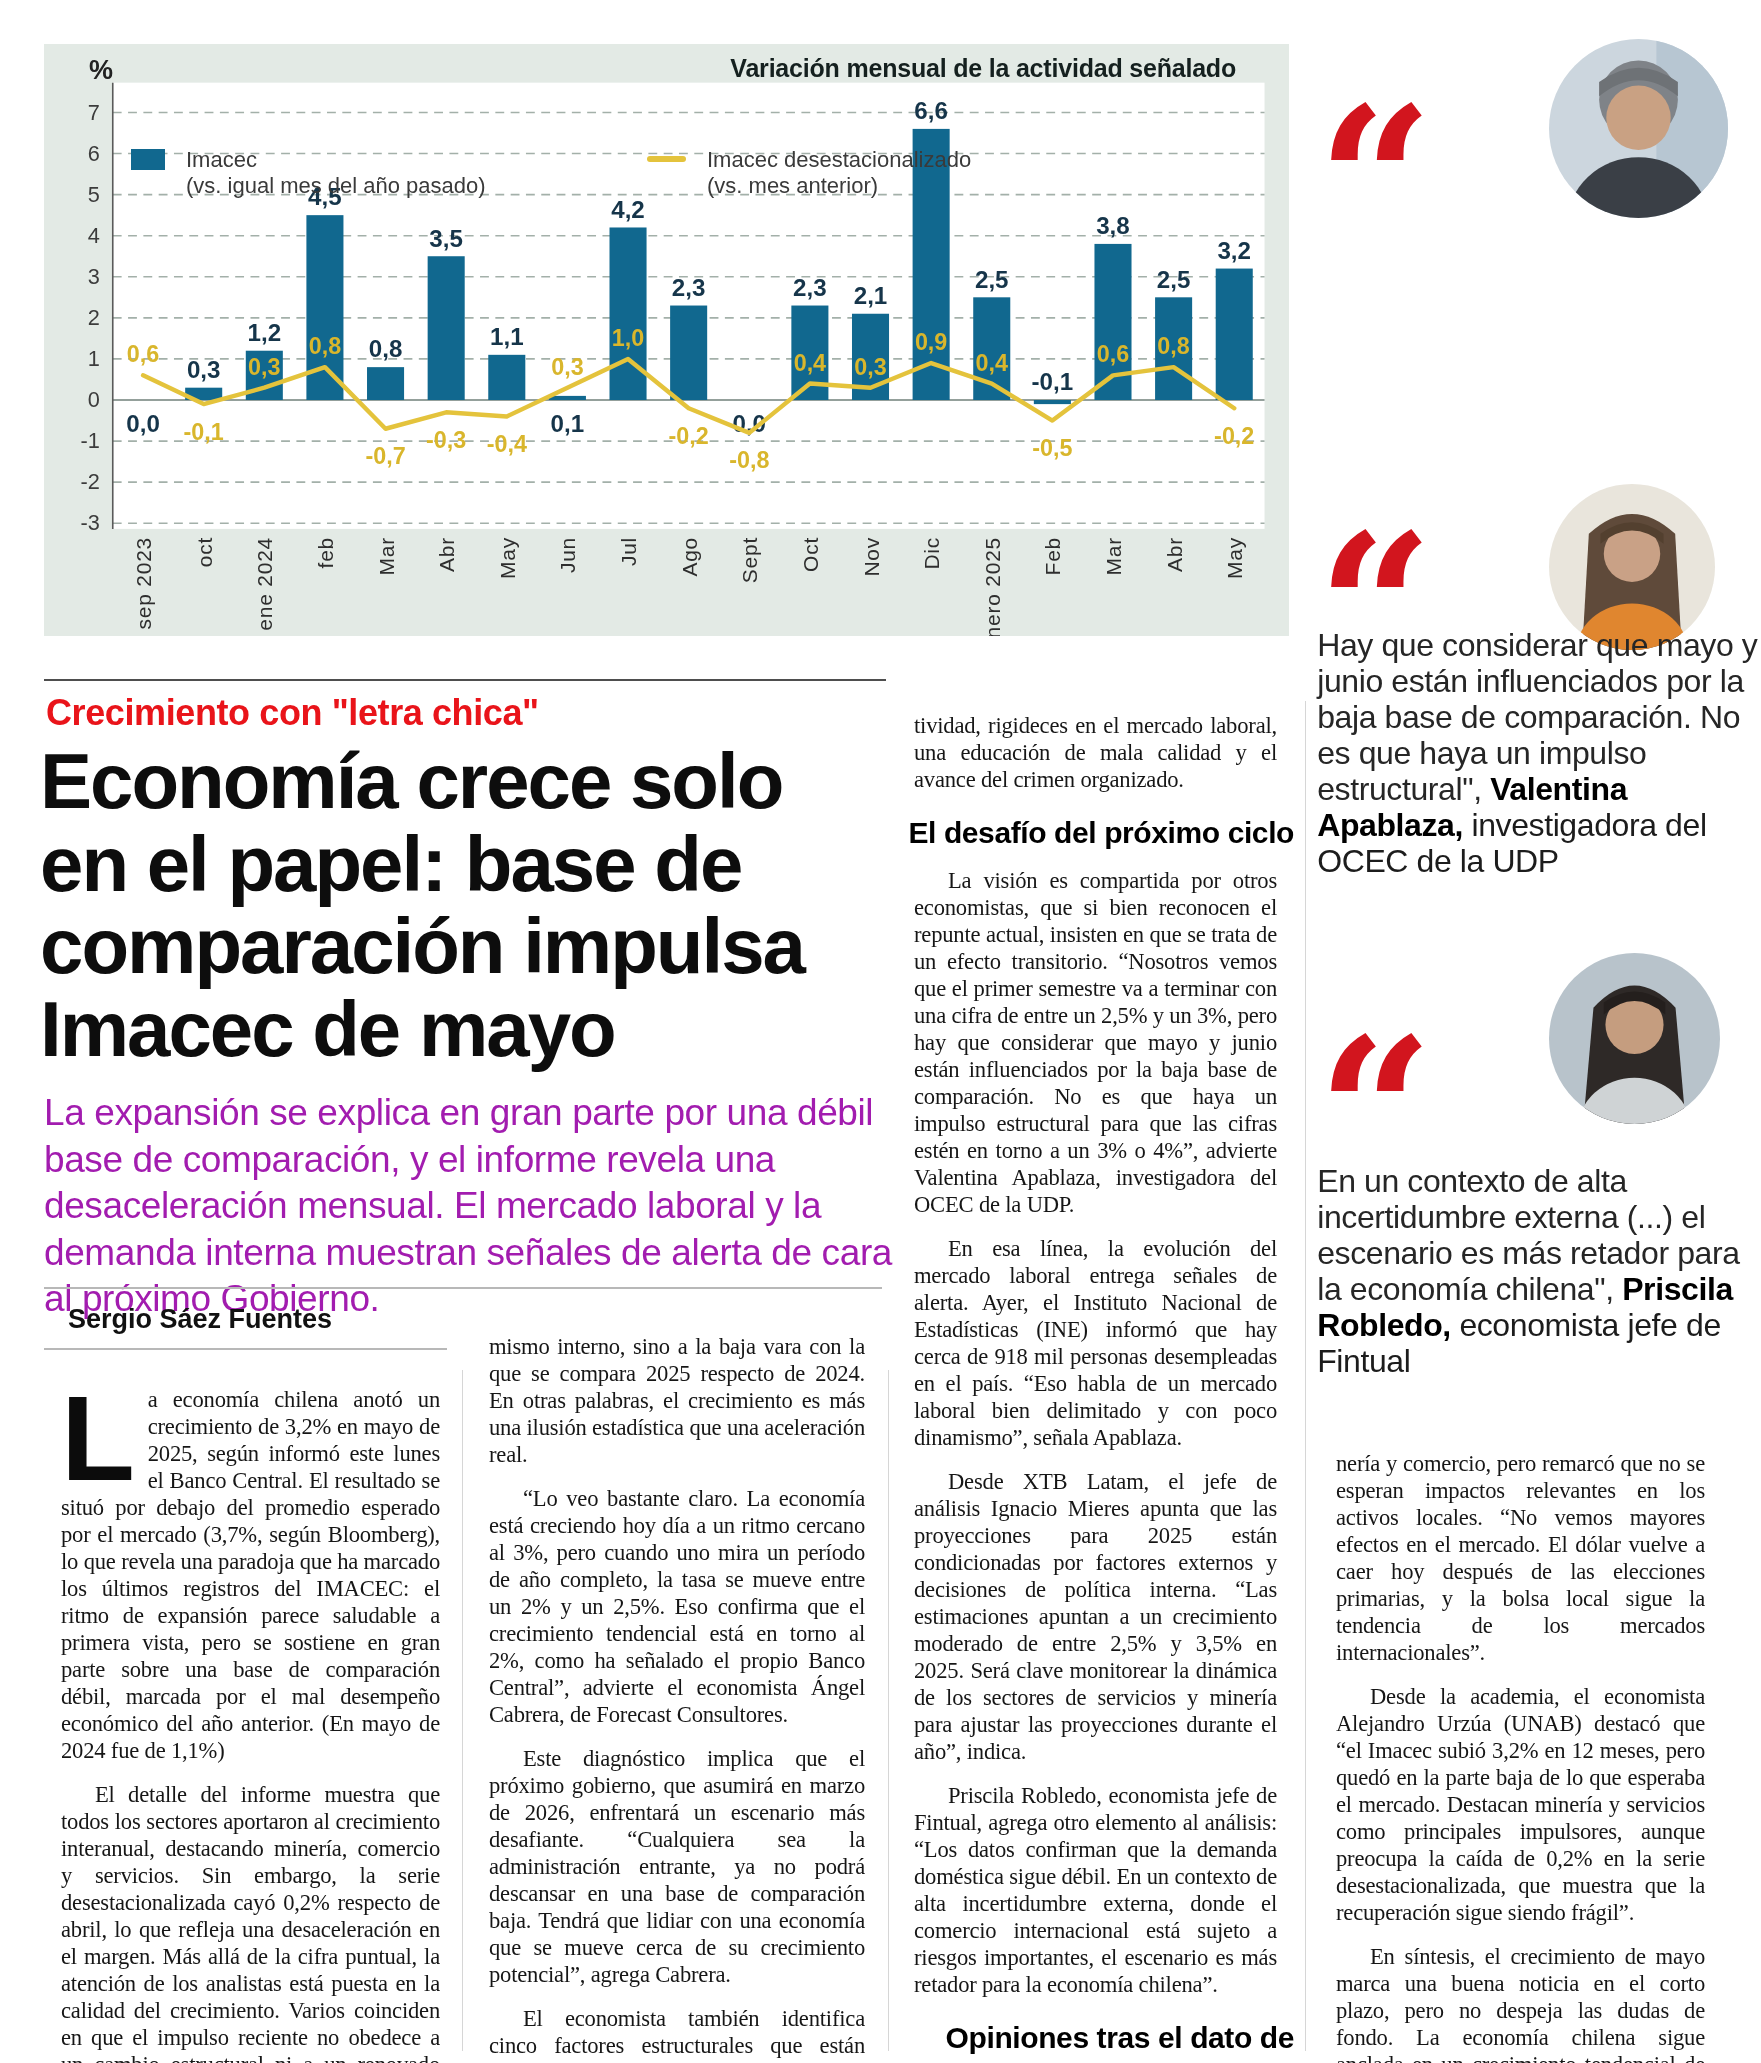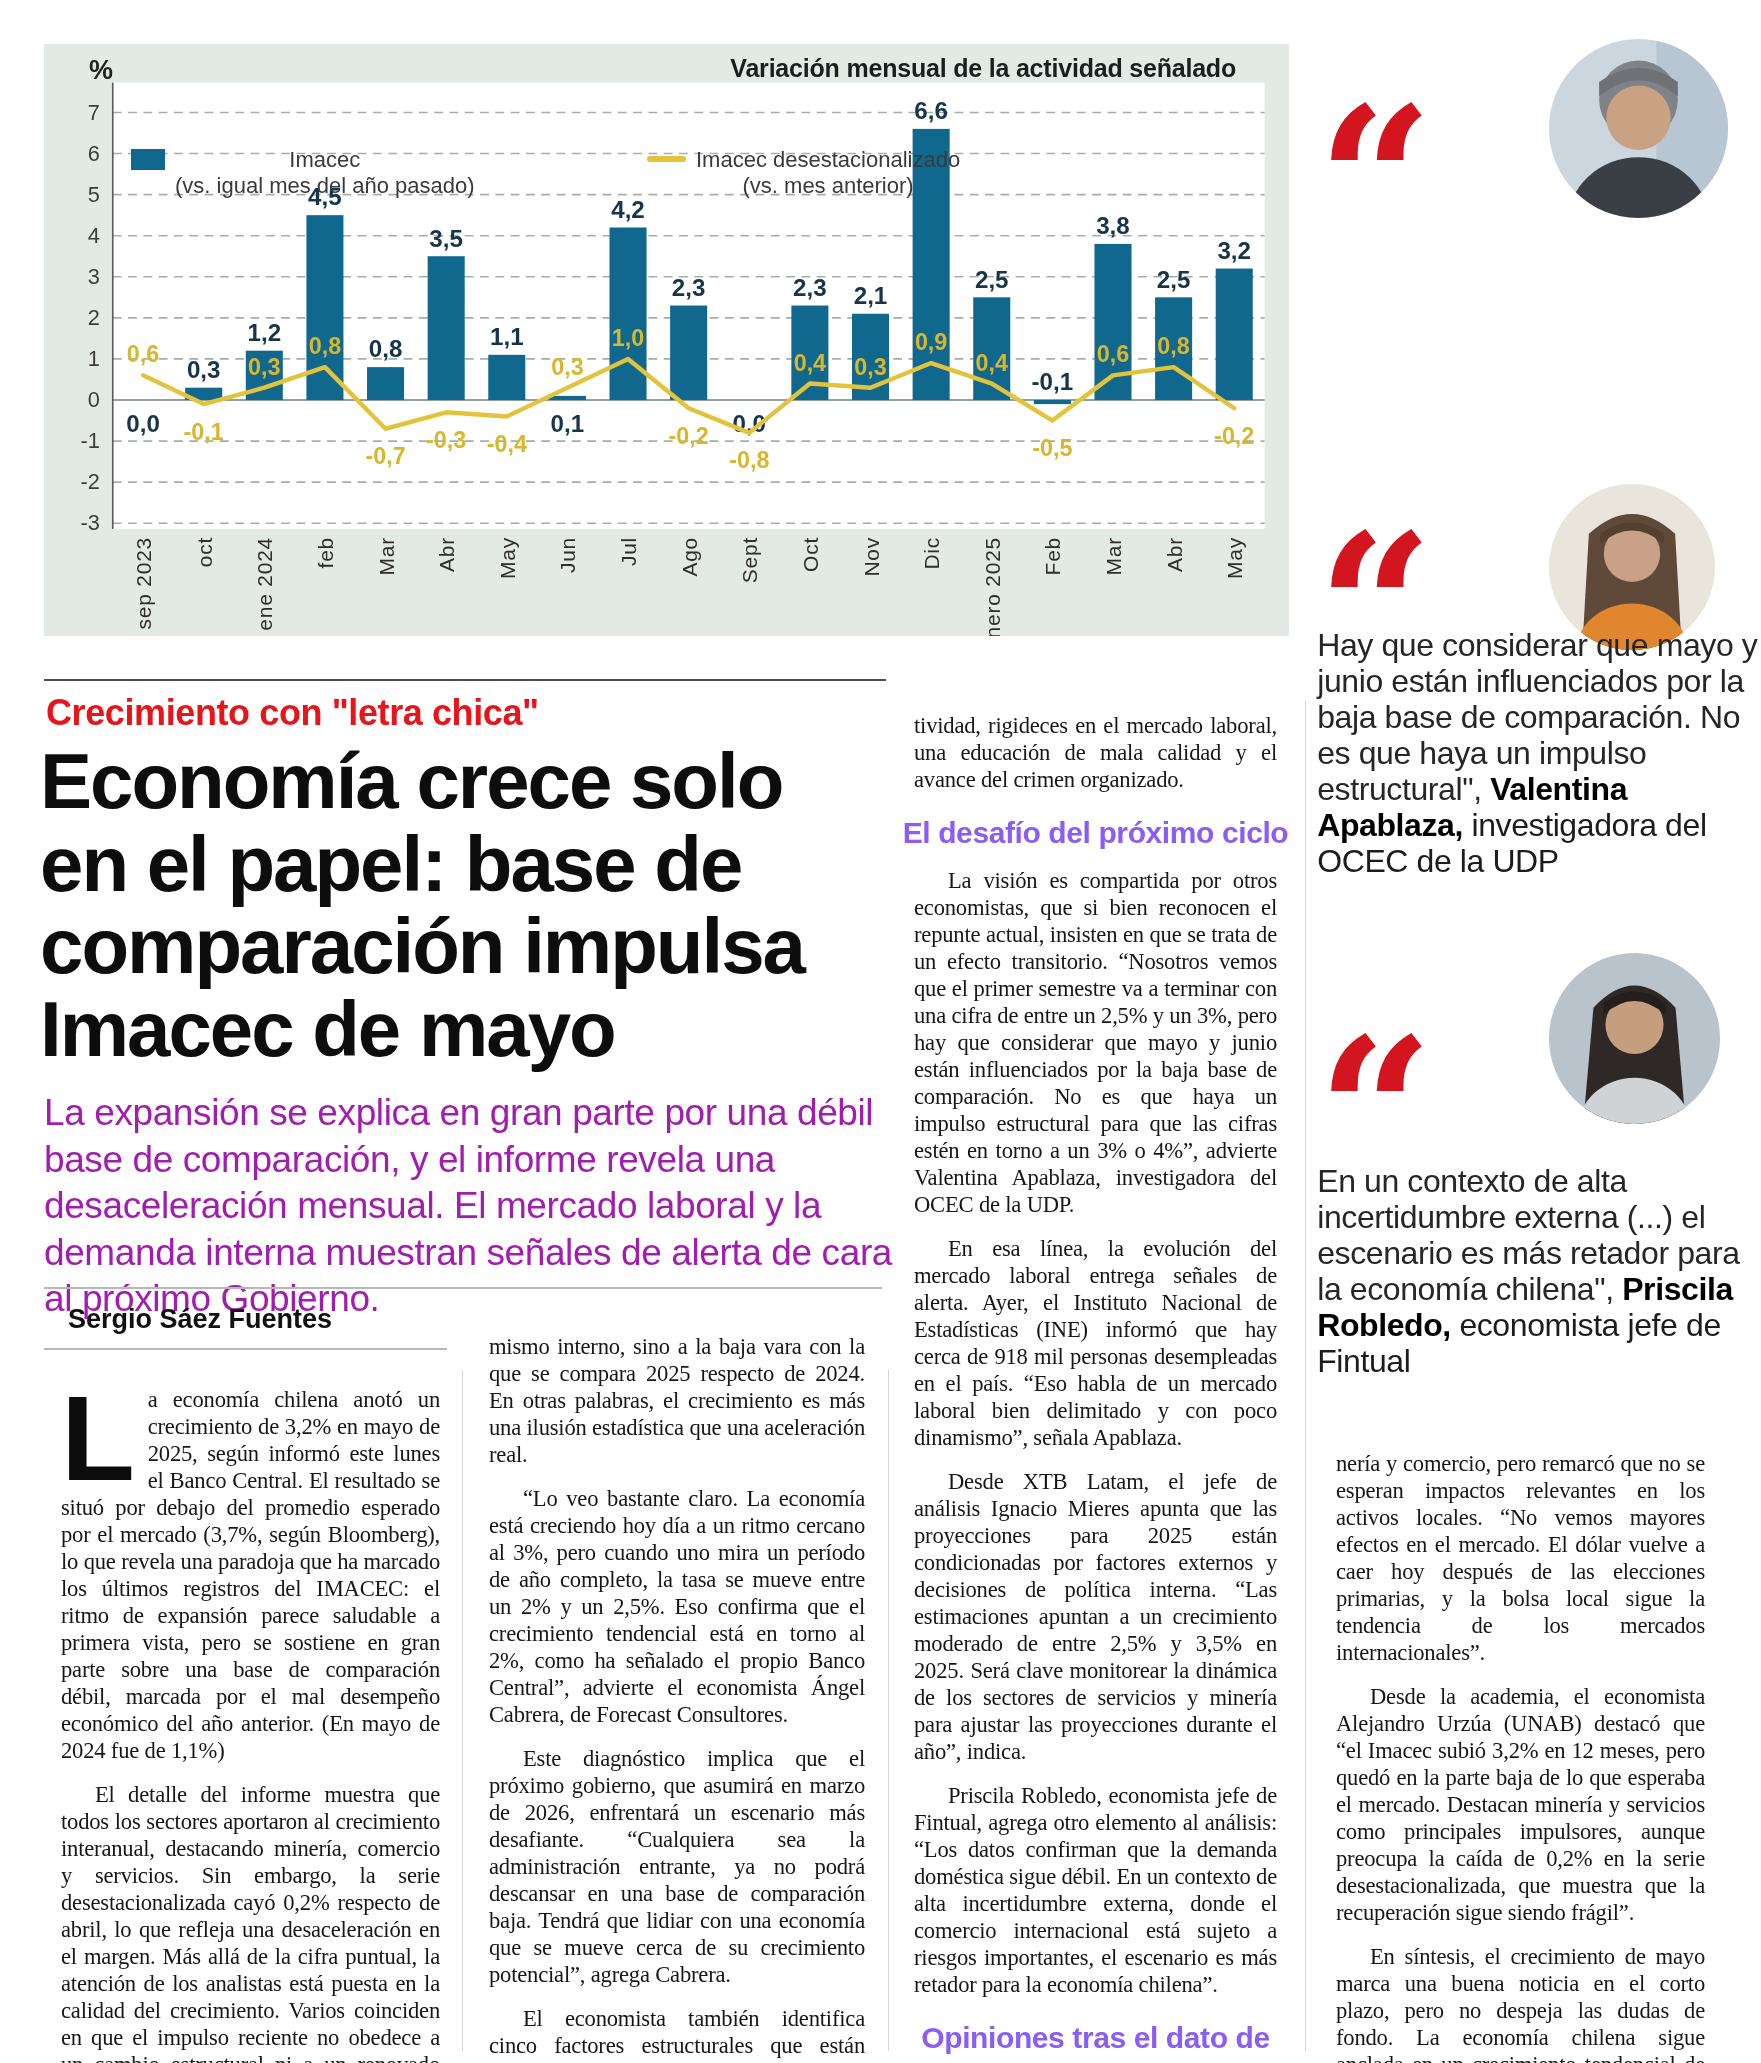--- a/index.html
+++ b/index.html
@@ -4,21 +4,21 @@
 <style>
   html,body{margin:0;padding:0;background:#ffffff;}
   .page{position:relative;width:1761px;height:2064px;background:#ffffff;overflow:hidden;
         font-family:"Liberation Sans",sans-serif;}
 
   
   .chart-panel{position:absolute;left:44px;top:44px;width:1245px;height:592px;background:#e3eae5;}
   .pct{position:absolute;left:45px;top:13px;font:700 27px/1 "Liberation Sans",sans-serif;color:#222;}
   .ctitle{position:absolute;right:53px;top:11.3px;font:700 25px/1.1 "Liberation Sans",sans-serif;
           color:#15201f;letter-spacing:-0.2px;}
-  .legend{position:absolute;display:flex;gap:10px;align-items:flex-start;z-index:3;text-align:center;}
+  .legend{position:absolute;display:flex;gap:21px;align-items:flex-start;z-index:3;}
   .legend .sw{flex:0 0 auto;}
   .sw-bar{width:34px;height:21px;margin-top:1.6px;}
   .sw-line{width:39px;height:6.4px;border-radius:3.2px;margin-top:9px;}
   .legend .lt{font:400 22px/26px "Liberation Sans",sans-serif;color:#3a3a3a;}
   #chartsvg{position:absolute;left:0;top:0;}
 
   
   .toprule{position:absolute;left:44px;top:679px;width:842px;height:2.4px;background:#4e4e4e;}
   .kicker{position:absolute;left:46px;top:695px;font:700 36px/1 "Liberation Sans",sans-serif;
           color:#e9141a;letter-spacing:-0.4px;}
@@ -33,22 +33,22 @@
 
   
   .bodycol{position:absolute;font:400 22.6px/27px "Liberation Serif",serif;color:#161616;
            text-align:justify;letter-spacing:-0.2px;}
   #col1{left:44px;top:1369px;width:413px;}
   #col2{left:472px;top:1316px;width:410px;}
   #col3{left:897px;top:695px;width:397px;}
   #col4{left:1319px;top:1433px;width:403px;}
   .bodycol p{margin:17px;}
   .bodycol p.ind{text-indent:34px;}
-  .bodycol h3.sub{font:700 30px/1.15 "Liberation Sans",sans-serif;color:#8b5cf6;
-                  margin:22.6px 0 9.7px;text-align:center;letter-spacing:-0.4px;}
+  .bodycol h3.sub{font:700 30px/1.15 "Liberation Sans",sans-serif;color:#000000;
+                  margin:22.6px 0 9.7px;text-align:right;letter-spacing:-0.4px;}
   .dropcap{float:left;font:700 121px/95px "Liberation Sans",sans-serif;color:#0c0c0c;
            margin:4.8px 13px 0 0;}
 
   
   .colrule{position:absolute;width:0.8px;background:#d6d6d6;}
 
   
   .quote{position:absolute;left:1314px;width:447px;}
   .qphoto{position:absolute;border-radius:50%;overflow:hidden;}
   .qphoto svg{display:block;width:100%;height:100%;}

